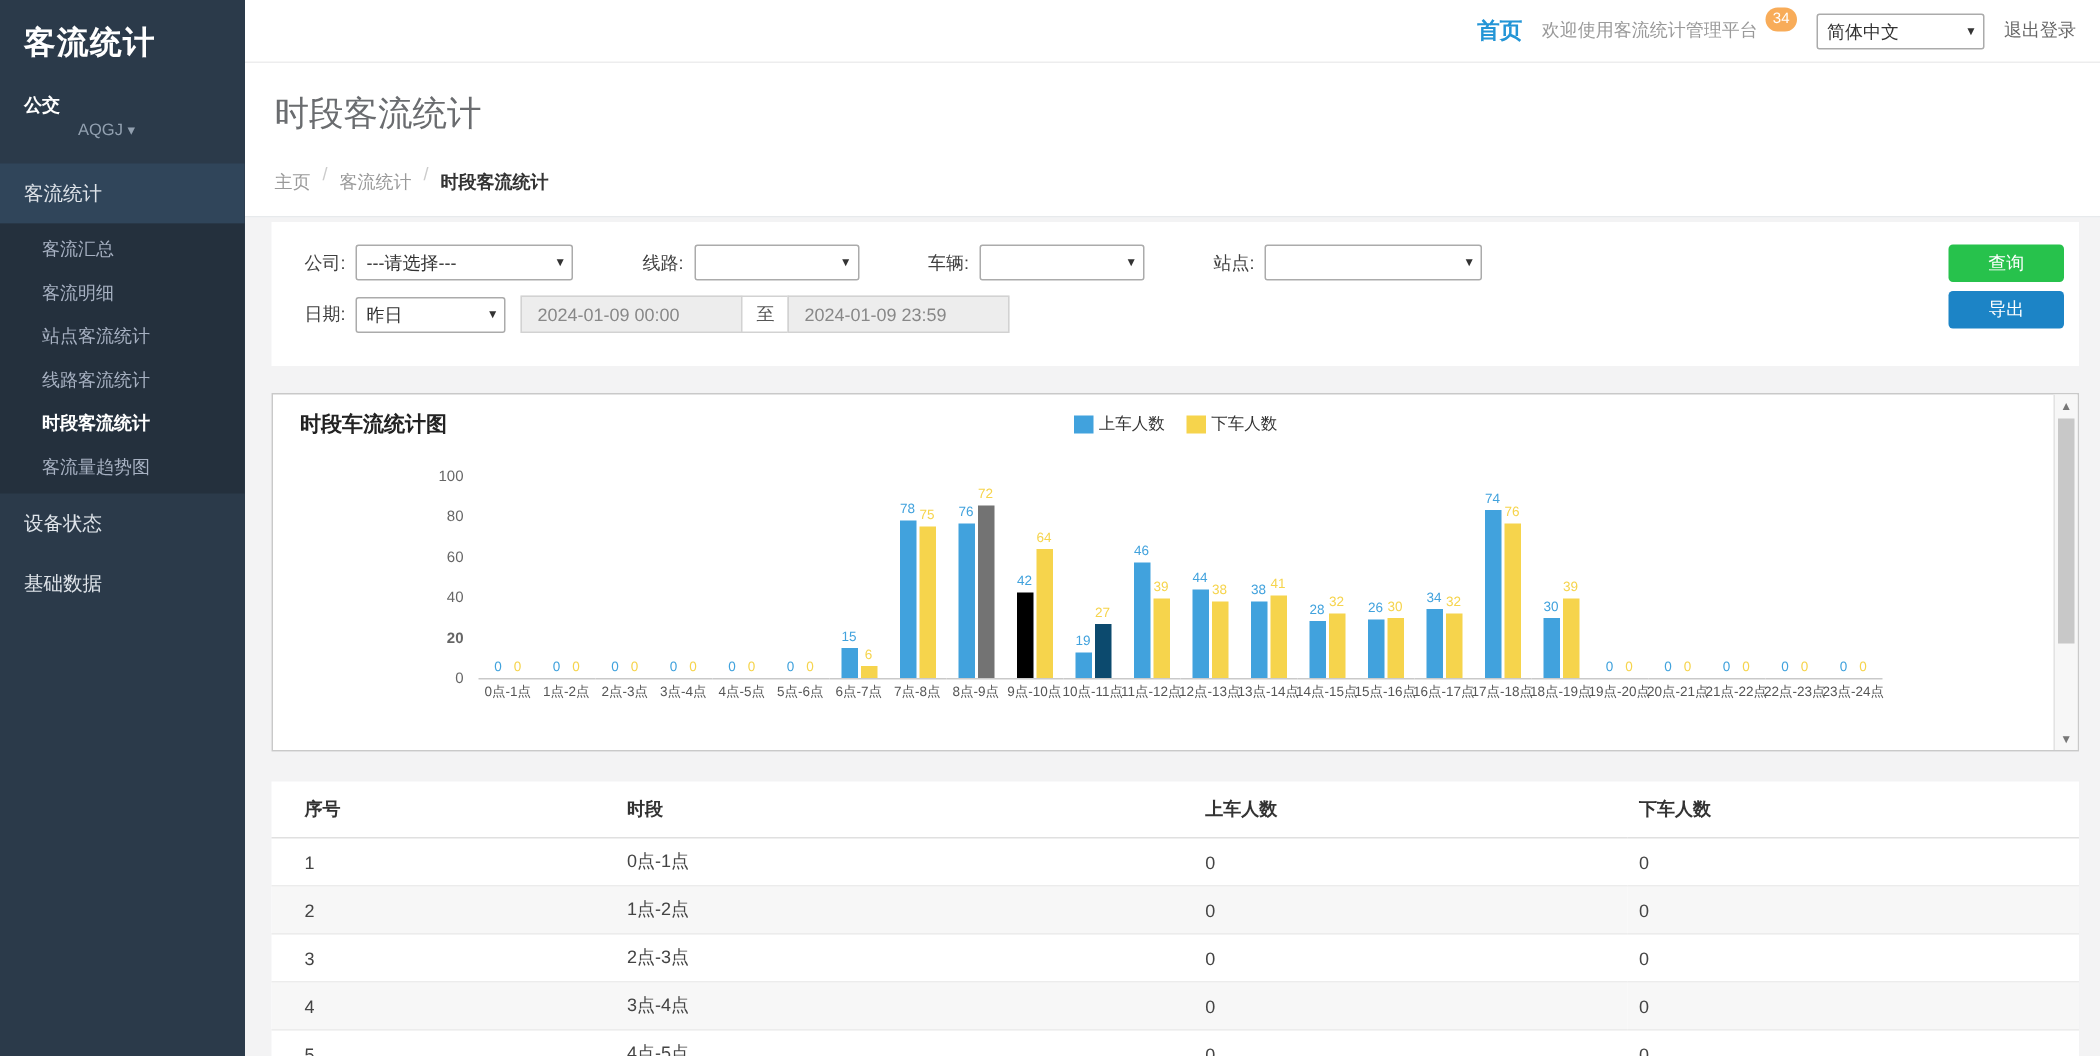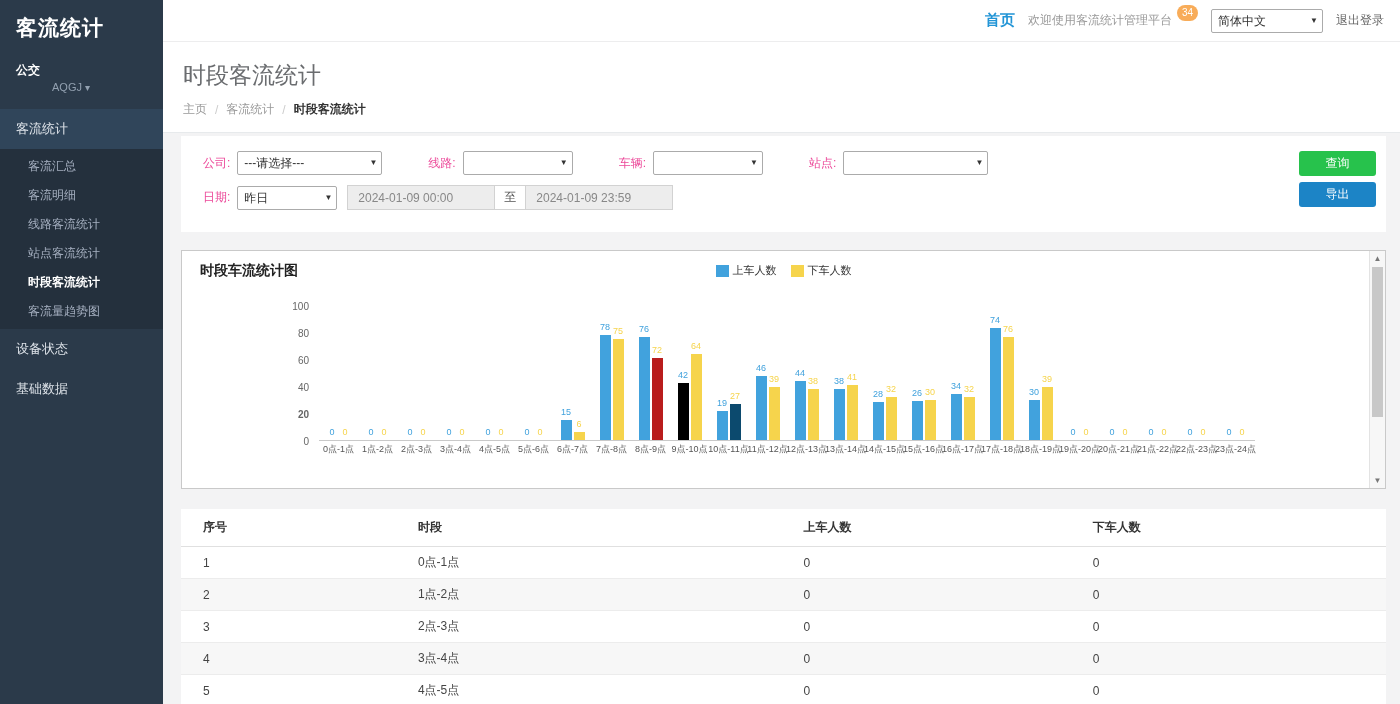--- a/index.html
+++ b/index.html
@@ -35,30 +35,30 @@
     width:100%; height:24px; border:1px solid #ababab; border-radius:2px; background:#fff;
     font-size:12px; color:#333; padding:0 18px 0 6px;
     appearance:none; -webkit-appearance:none; -moz-appearance:none;
   }
   .sel-arrow { position:absolute; right:5px; top:7px; font-size:8px; color:#333; pointer-events:none; }
   .w145{width:145px} .w110{width:110px} .w112{width:112px} .w100{width:100px}
   
   .page-heading { background:#fff; padding:18px 20px 14px; border-bottom:1px solid #e7eaec; }
   .page-title { margin:0; font-size:23px; font-weight:normal; color:#6a6c6f; }
   .breadcrumb { margin-top:10px; font-size:12px; color:#999; display:flex; gap:8px; align-items:center; }
-  .crumb { color:#999; cursor:pointer; }
+  .crumb { color:#999; cursor:pointer;margin-top:12px; }
   .crumb.last { color:#333; font-weight:bold; }
   .bc-sep { color:#ccc; }
   
   .content { padding:3px 14px 0 18px; }
   .filter-card { background:#fff; position:relative; padding:15px 14px 12px 22px; margin-bottom:18px; }
   .filter-row { display:flex; align-items:center; margin-bottom:10px; }
   .filter-row:last-child { margin-bottom:0; }
   .field { display:flex; align-items:center; margin-right:46px; }
-  .f-label { font-size:12px; color:#ec4899; margin-right:7px; white-space:nowrap; }
+  .f-label { font-size:12px; color:#404040; margin-right:7px; white-space:nowrap; }
   .date-input { height:25px; background:#ededed; border:1px solid #d2d2d2; color:#888;
                 font-size:12px; padding:0 10px; width:148px; }
   .sep-box { height:25px; line-height:23px; border:1px solid #d2d2d2; background:#fff;
              padding:0 9px; font-size:12px; color:#555; margin:0 -1px; }
   .date-group { display:flex; align-items:center; margin-left:10px; }
   .btn { position:absolute; right:10px; width:77px; height:25px; border:none; border-radius:3px;
          color:#fff; font-size:12px; cursor:pointer; }
   .btn-query { top:15px; background:#27c24c; }
   .btn-export { top:46px; background:#1c84c6; }
   
@@ -97,22 +97,22 @@
 
 <aside class="sidebar">
   <div class="brand">客流统计</div>
   <div class="org-name">公交</div>
   <div class="org-code"><span>AQGJ</span><span class="caret">▾</span></div>
   <nav>
       <div class="nav-header open">客流统计</div>
       <div class="submenu">
         <div class="nav-item">客流汇总</div>
         <div class="nav-item">客流明细</div>
+        <div class="nav-item">站点客流统计</div>
         <div class="nav-item">线路客流统计</div>
-        <div class="nav-item">站点客流统计</div>
         <div class="nav-item active">时段客流统计</div>
         <div class="nav-item">客流量趋势图</div>
       </div>
       <div class="nav-header">设备状态</div>
       <div class="nav-header">基础数据</div>
     </nav>
 </aside>
 
 <div class="main">
 
@@ -299,51 +299,51 @@
                   <span class="bar-value" style="color: rgb(246, 212, 76);">75</span>
                 </div>
               </div>
               <div class="xlabel">7点-8点</div>
             </div>
             <div class="chart-group">
               <div class="bars">
                 <div class="bar" style="height: 102.6px; background: rgb(65, 162, 221);">
                   <span class="bar-value" style="color: rgb(65, 162, 221);">76</span>
                 </div>
-                <div class="bar" style="height: 82px; background: #b91c1c;">
+                <div class="bar" style="height: 115px; background: #737373;">
                   <span class="bar-value" style="color: rgb(246, 212, 76);">72</span>
                 </div>
               </div>
               <div class="xlabel">8点-9点</div>
             </div>
             <div class="chart-group">
               <div class="bars">
                 <div class="bar" style="height: 56.7px; background: #000000;">
                   <span class="bar-value" style="color: rgb(65, 162, 221);">42</span>
                 </div>
                 <div class="bar" style="height: 86.4px; background: rgb(246, 212, 76);">
                   <span class="bar-value" style="color: rgb(246, 212, 76);">64</span>
                 </div>
               </div>
               <div class="xlabel">9点-10点</div>
             </div>
             <div class="chart-group">
               <div class="bars">
-                <div class="bar" style="height: 29px; background: rgb(65, 162, 221);">
+                <div class="bar" style="height: 17px; background: rgb(65, 162, 221);">
                   <span class="bar-value" style="color: rgb(65, 162, 221);">19</span>
                 </div>
                 <div class="bar" style="height: 36.45px; background: #0c4a6e;">
                   <span class="bar-value" style="color: rgb(246, 212, 76);">27</span>
                 </div>
               </div>
               <div class="xlabel">10点-11点</div>
             </div>
             <div class="chart-group">
               <div class="bars">
-                <div class="bar" style="height: 64px; background: rgb(65, 162, 221);">
+                <div class="bar" style="height: 77px; background: rgb(65, 162, 221);">
                   <span class="bar-value" style="color: rgb(65, 162, 221);">46</span>
                 </div>
                 <div class="bar" style="height: 52.65px; background: rgb(246, 212, 76);">
                   <span class="bar-value" style="color: rgb(246, 212, 76);">39</span>
                 </div>
               </div>
               <div class="xlabel">11点-12点</div>
             </div>
             <div class="chart-group">
               <div class="bars">

